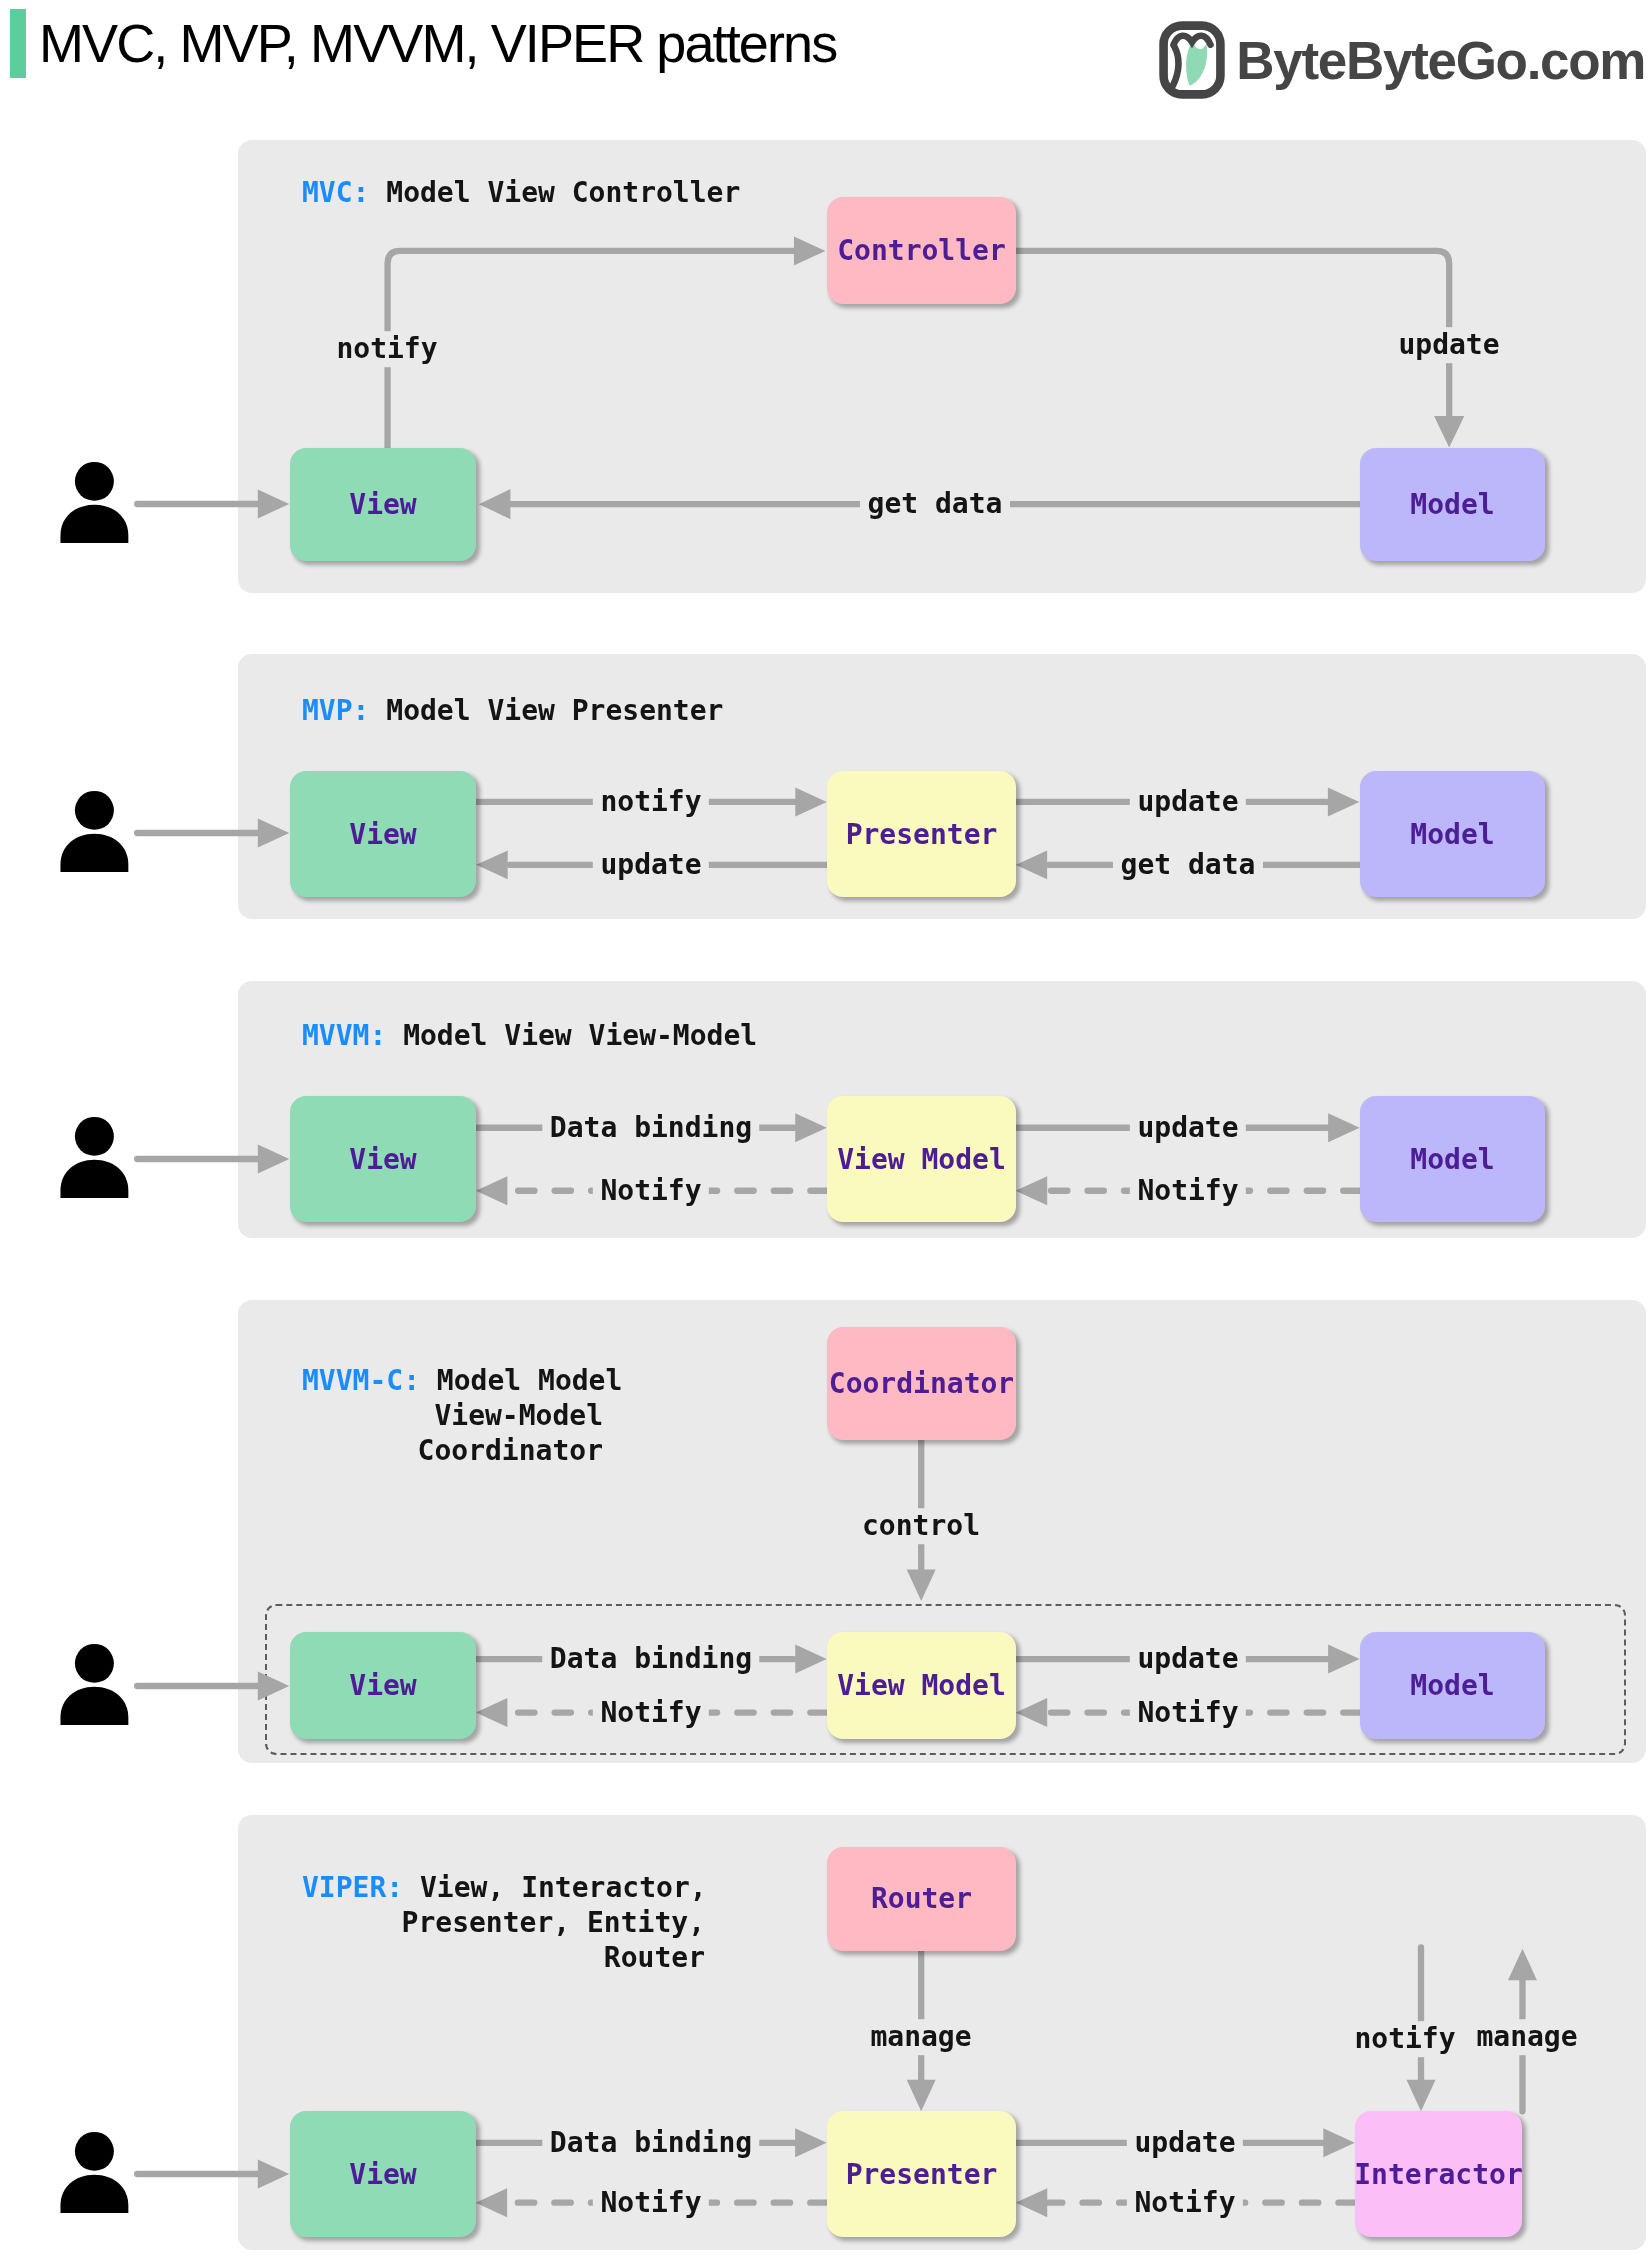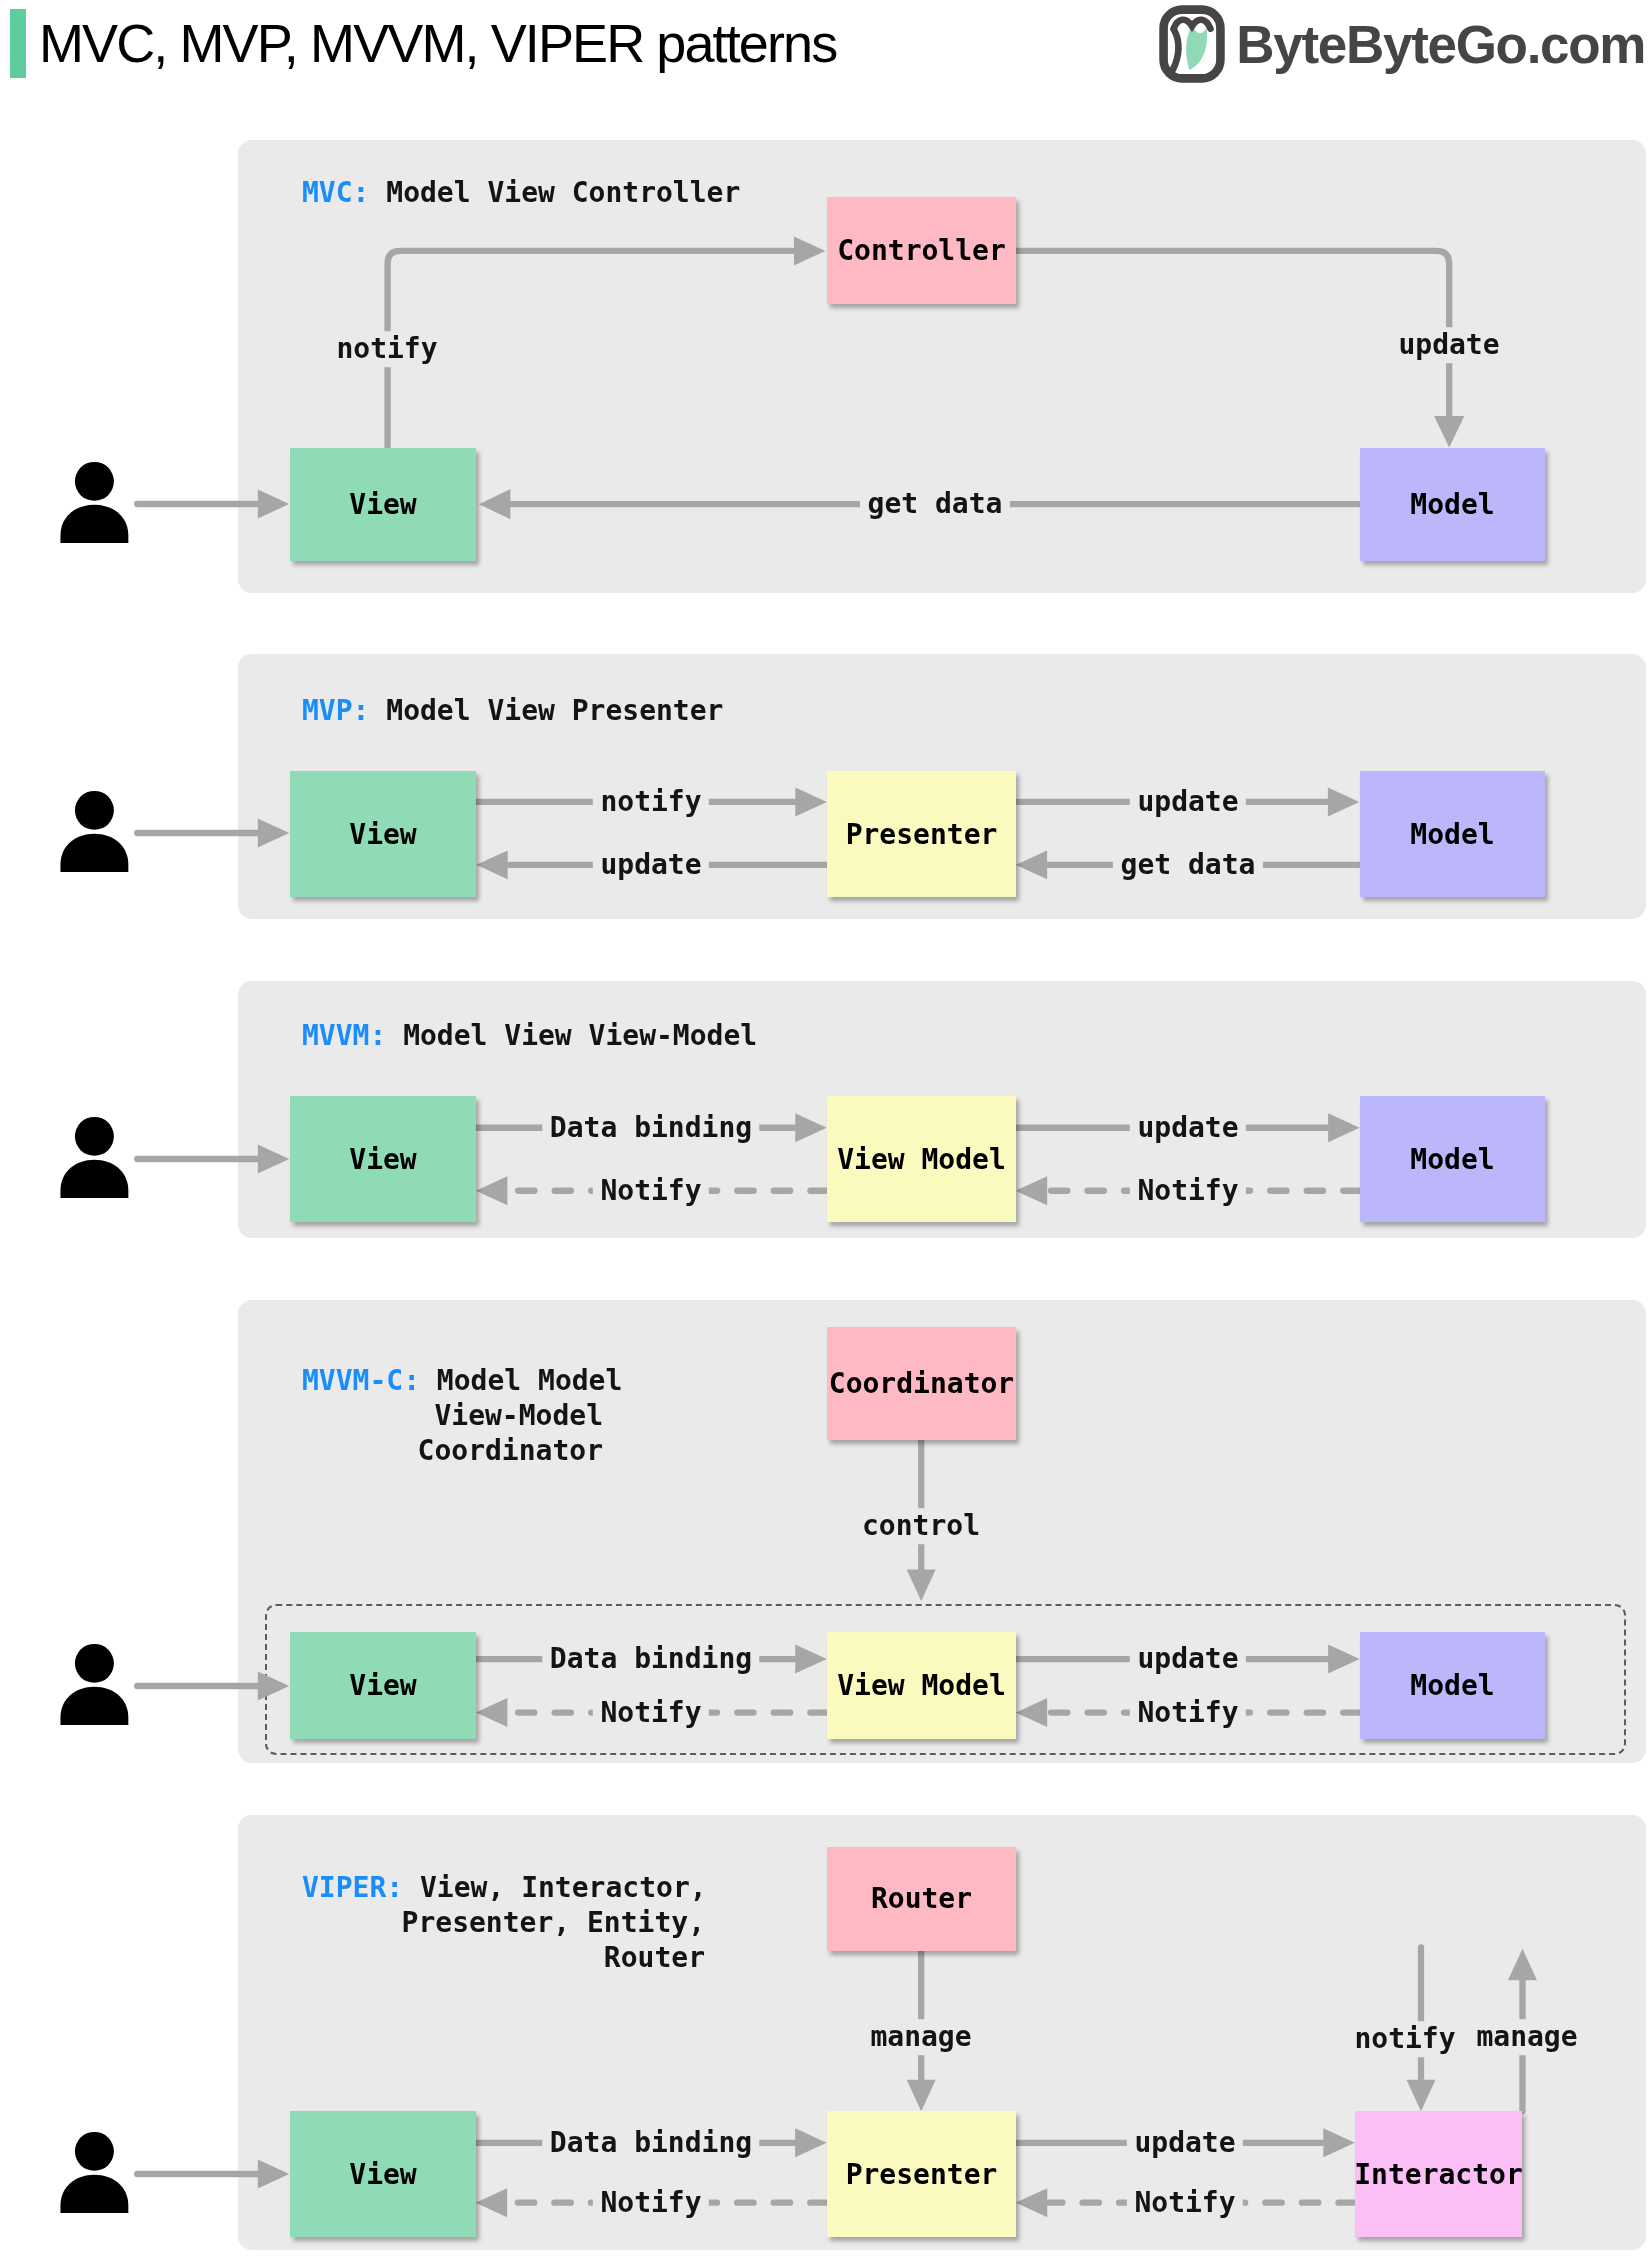--- a/index.html
+++ b/index.html
@@ -7,31 +7,31 @@
   body {
     width:1649px; height:2261px; position:relative; overflow:hidden;
     font-family:"DejaVu Sans Mono", monospace;
   }
   
   .accent-bar { position:absolute; left:10px; top:8.8px; width:16.4px; height:69px; background:#5ecd9d; }
   .title {
     position:absolute; left:39px; top:12.6px; font-family:"Liberation Sans", sans-serif;
     font-size:54px; font-weight:400; letter-spacing:-1.9px; color:#000; line-height:61px; white-space:nowrap;
   }
-  .logo { position:absolute; right:3.8px; top:5px; display:flex; align-items:center; gap:10px;justify-content:space-between; }
+  .logo { position:absolute; right:3.8px; top:21px; display:flex; align-items:center; gap:10px;justify-content:space-between; }
   .logo-text { font-family:"Liberation Sans", sans-serif; font-size:53px; font-weight:700; letter-spacing:-1.3px; color:#454545; }
   
   .panel { position:absolute; left:238px; width:1408px; background:#eaeaea; border-radius:14px; }
   .wires { position:absolute; left:0; top:0; z-index:0; }
   .wire  { stroke:#a6a6a6; stroke-width:10; fill:none; stroke-linecap:round; stroke-linejoin:round; }
   .dashed{ stroke-dasharray:26 32; }
   .head  { fill:#a6a6a6; stroke:none; }
   .node {
     position:absolute; z-index:2; display:flex; align-items:center; justify-content:center;
-    font-size:28px; font-weight:700; color:#000000; border-radius:0;
+    font-size:28px; font-weight:700; color:#4c1d95; border-radius:16px;
     box-shadow:3.2px 3.8px 4.4px rgba(0,0,0,0.30); white-space:nowrap;
   }
   .green   { background:#8edbb5; }
   .pink    { background:#feb9c2; }
   .purple  { background:#bcb7fa; }
   .yellow  { background:#fbfabe; }
   .magenta { background:#fbbef6; }
   .ptitle { position:absolute; z-index:2; font-size:28px; font-weight:700; color:#141414; line-height:35px; white-space:nowrap; }
   .ptitle .abbr { color:#1b8dfb; }
   .ptitle.ralign { text-align:right; }

